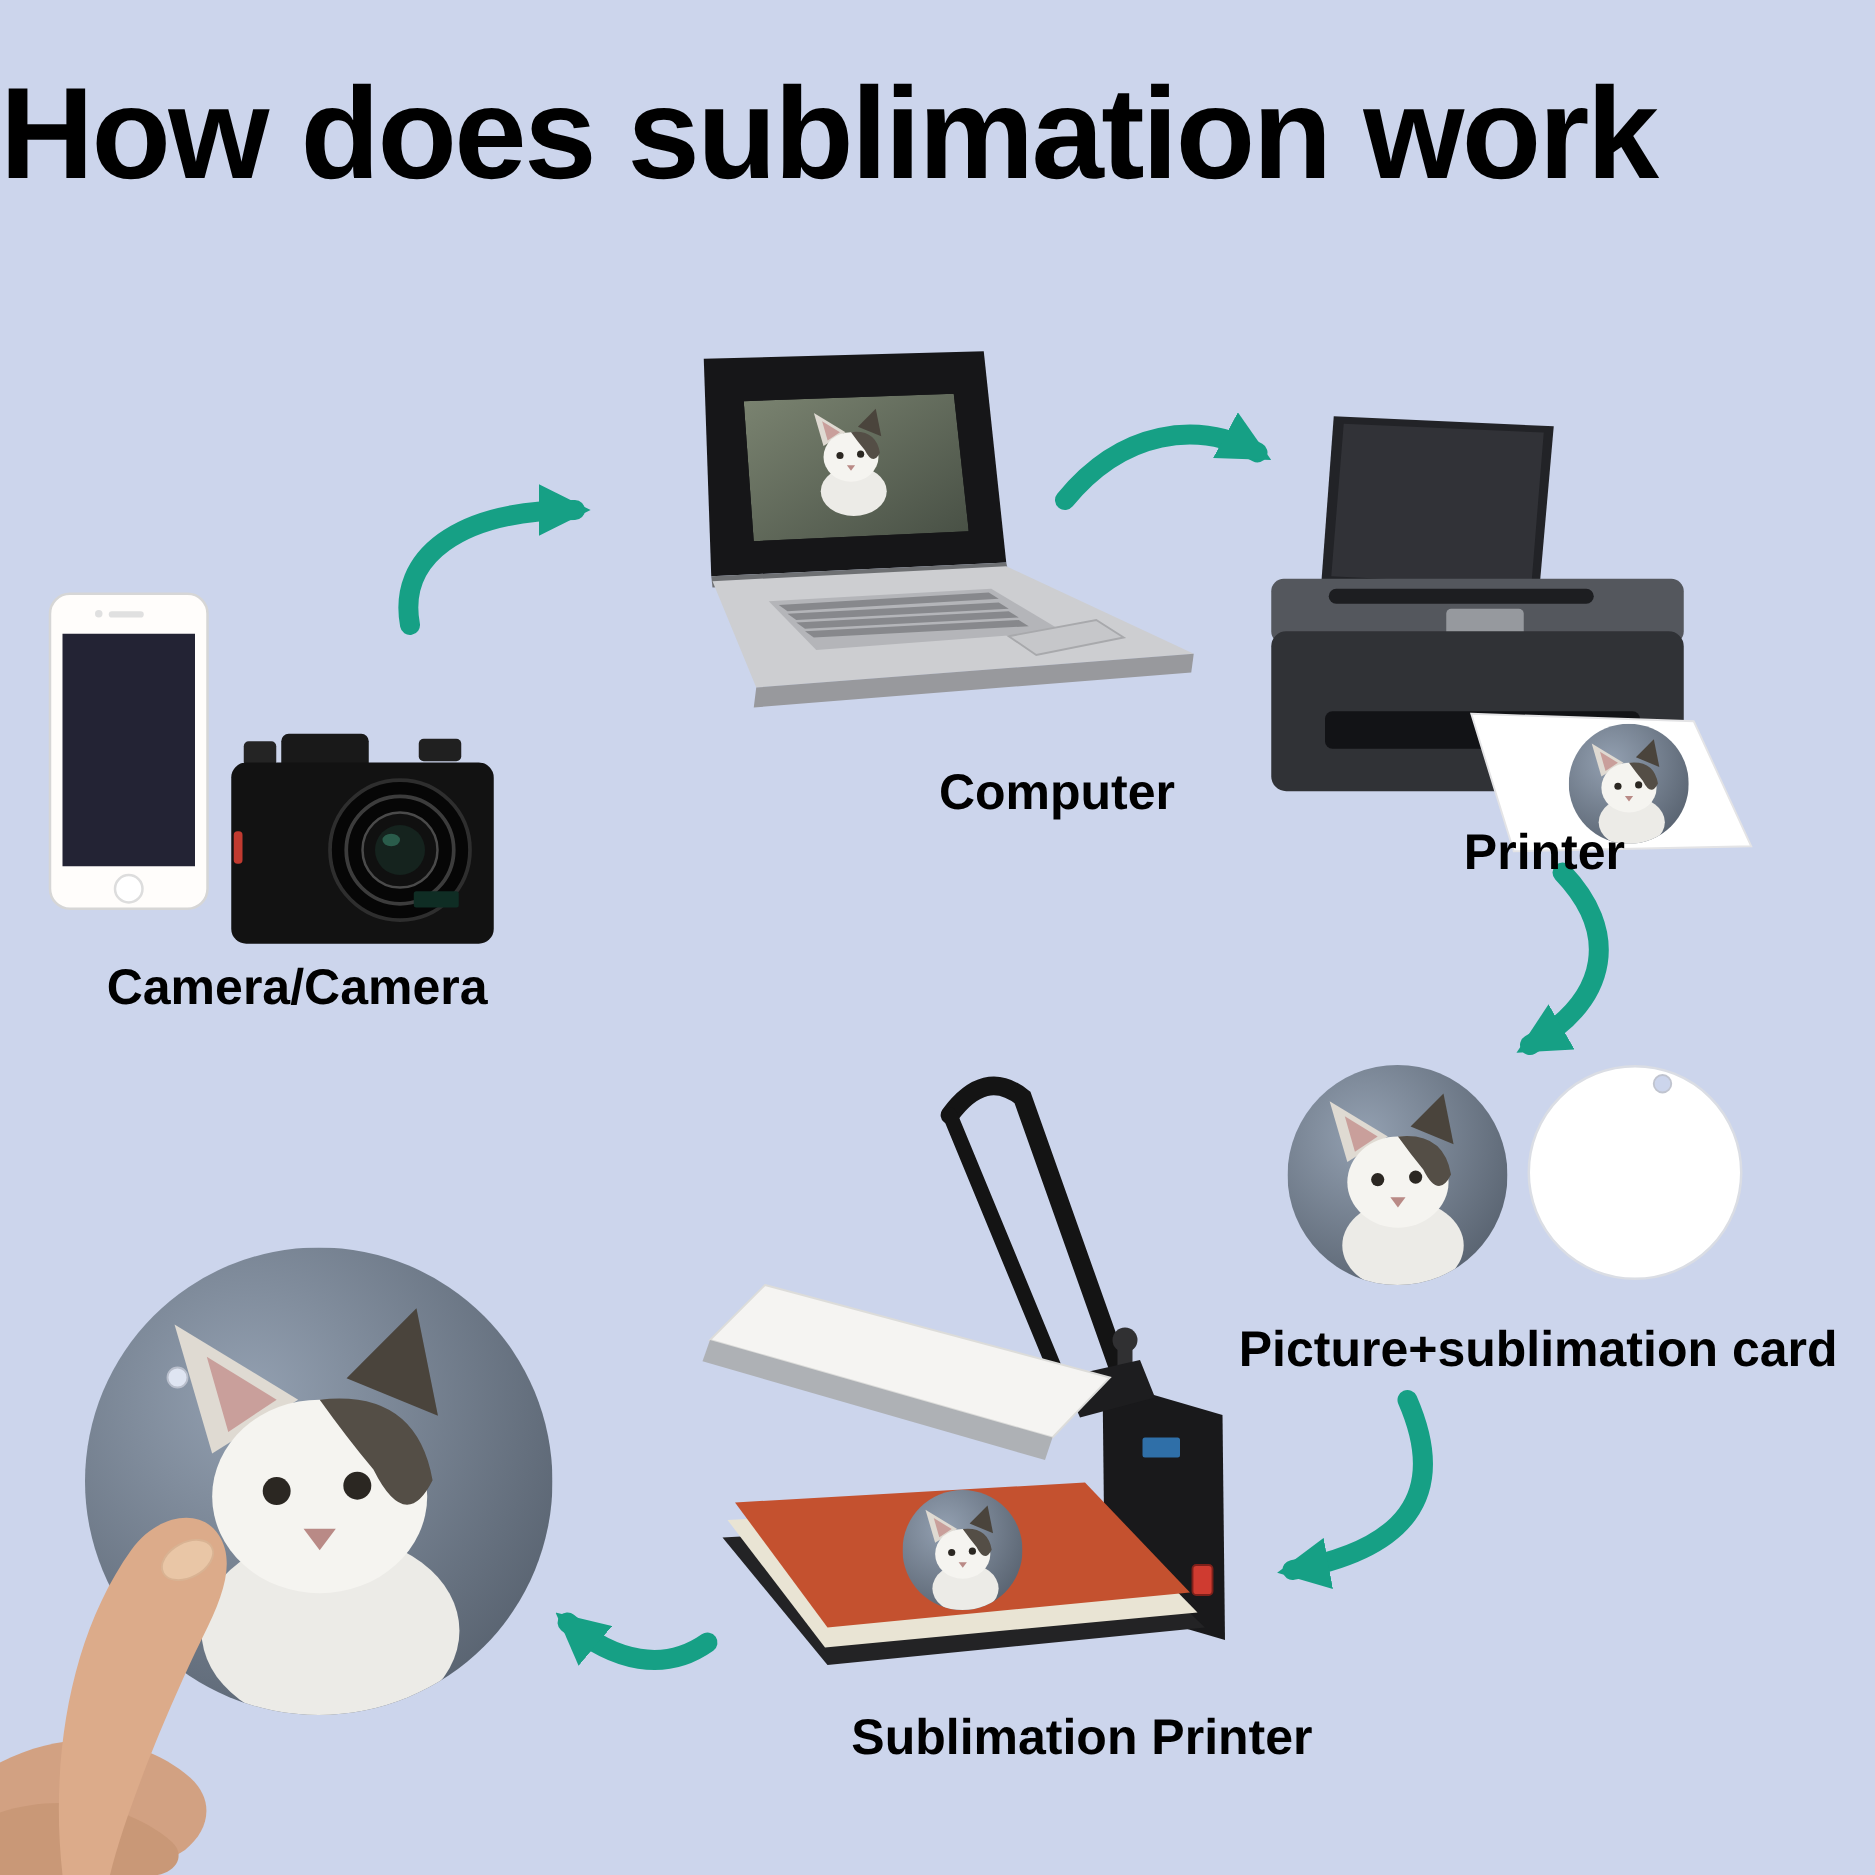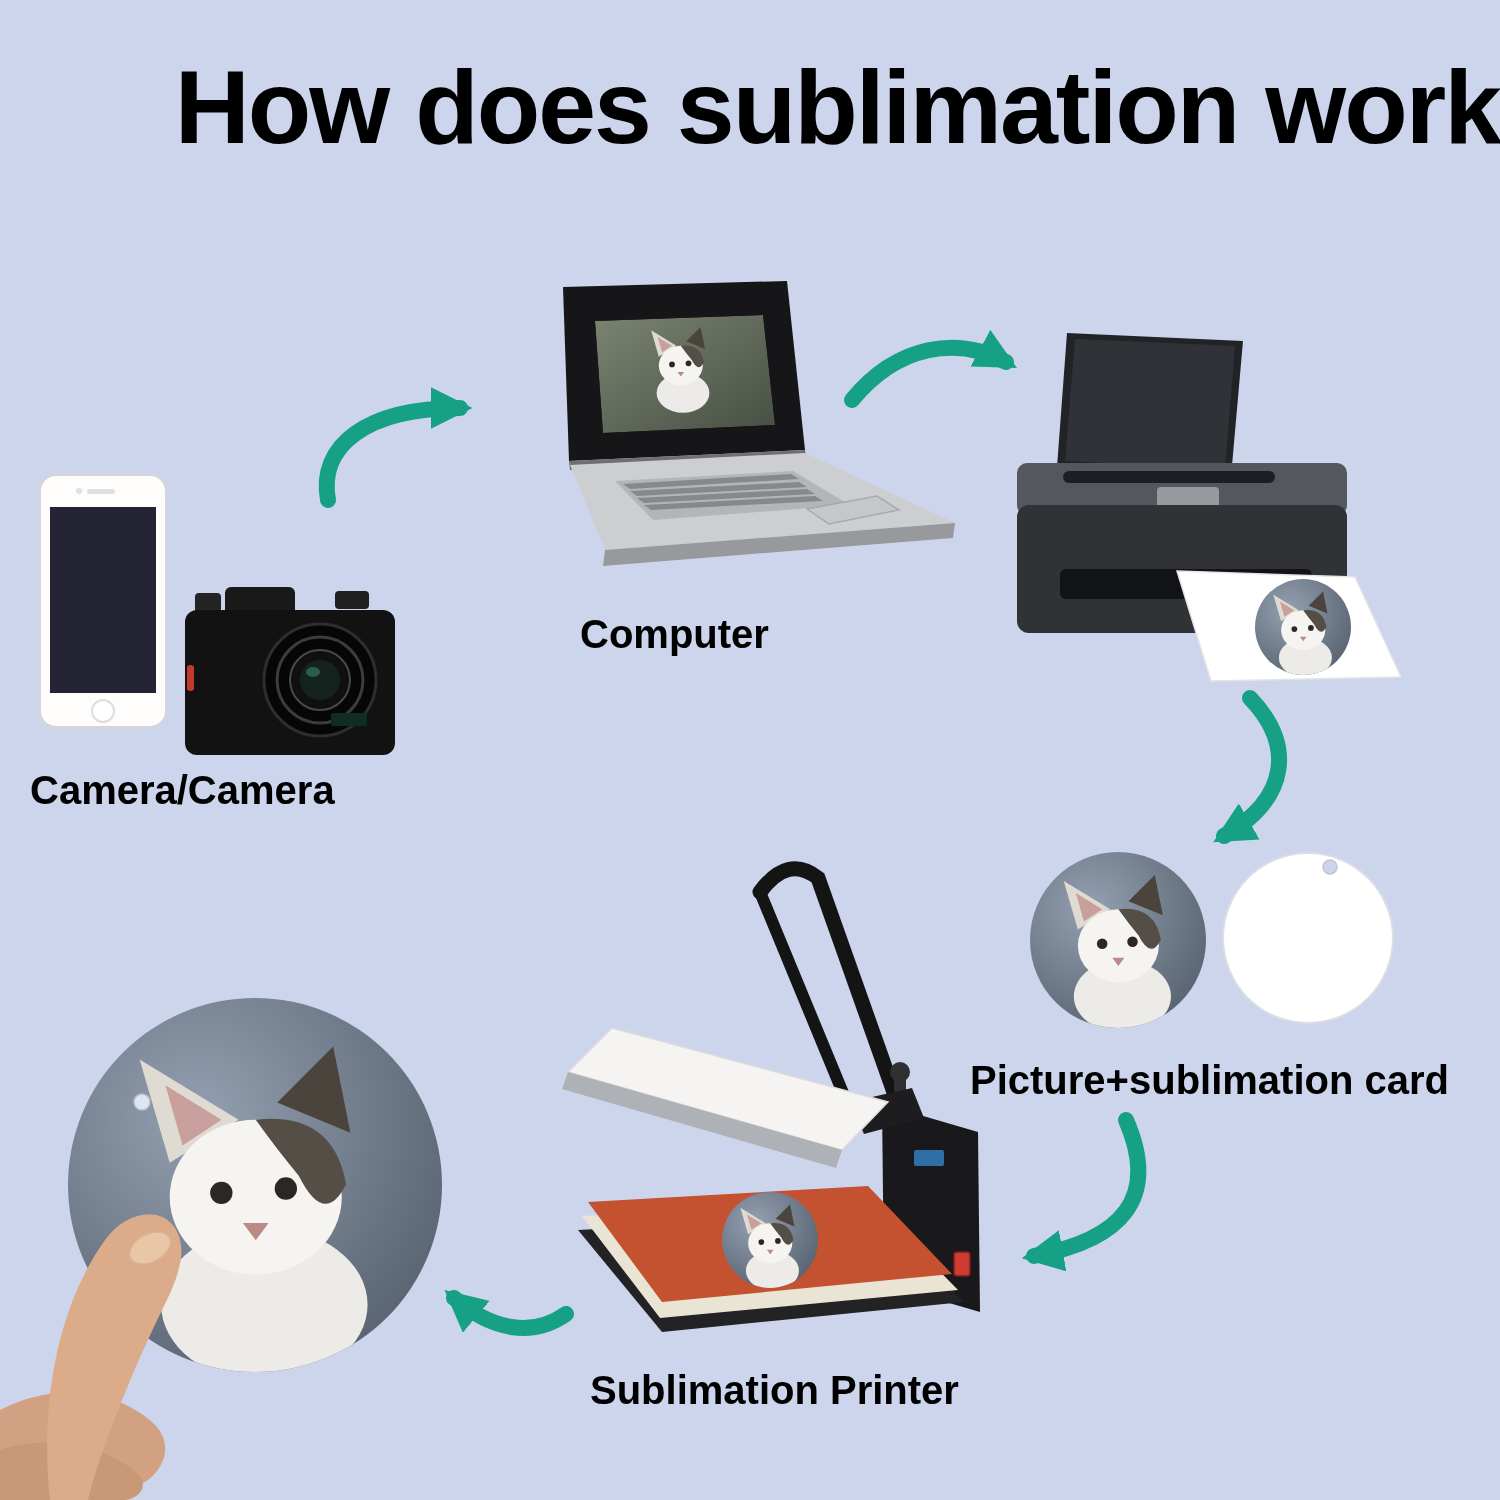--- a/index.html
+++ b/index.html
@@ -9,26 +9,26 @@
   }
   html,body{margin:0;padding:0;}
   body{background:var(--background);}
   .canvas{
     position:relative;width:1500px;height:1500px;
     background:var(--background);overflow:hidden;
     font-family:"Liberation Sans",sans-serif;
   }
   .title{
     position:absolute;left:0;top:48px;width:1500px;margin:0;
-    text-align:right;font-size:104px;font-weight:bold;
+    text-align:left;font-size:104px;font-weight:bold;
     letter-spacing:-2px;color:var(--text);white-space:nowrap;
   }
   .label{
     position:absolute;font-size:40px;font-weight:bold;
-    color:var(--text);text-align:left;white-space:nowrap;
+    color:var(--text);text-align:right;white-space:nowrap;
   }
   .illo{position:absolute;margin:0;padding:0;}
   .arrows{position:absolute;left:0;top:0;pointer-events:none;}
   .arrow{fill:none;stroke:var(--arrow);stroke-width:16;stroke-linecap:round;}
   #ah path{fill:var(--arrow);}
 </style>
 </head>
 <body>
 
 <div class="canvas">
@@ -187,16 +187,17 @@
         <path d="M 0 430 C 55 402 112 408 152 442 C 172 460 168 484 148 500 C 116 522 58 524 0 516 Z" fill="#d2a182"></path>
         <path d="M 0 470 C 45 455 102 462 138 494 C 148 504 142 517 126 520 L 0 520 Z" fill="#c99877"></path>
         <path d="M 50 520 C 40 430 55 330 105 260 C 125 232 160 225 175 248 C 188 268 180 295 162 330 C 135 385 100 470 88 520 Z" fill="#dcab8a"></path>
         <ellipse cx="150" cy="268" rx="22" ry="14" transform="rotate(-28 150 268)" fill="#e9c6a6" stroke="#d9b393" stroke-width="1.5"></ellipse>
       </g>
     </svg>
   </figure>
 
   <div class="label" style="left:30px;top:768px;width:360px">Camera/Camera</div>
   <div class="label" style="left:580px;top:612px;width:360px">Computer</div>
+  <div class="label" style="left:1040px;top:660px;width:260px">Printer</div>
   <div class="label" style="left:590px;top:1368px;width:460px">Sublimation Printer</div>
   <div class="label" style="left:970px;top:1058px;width:500px">Picture+sublimation card</div>
 
 </div>
 
 </body></html>

